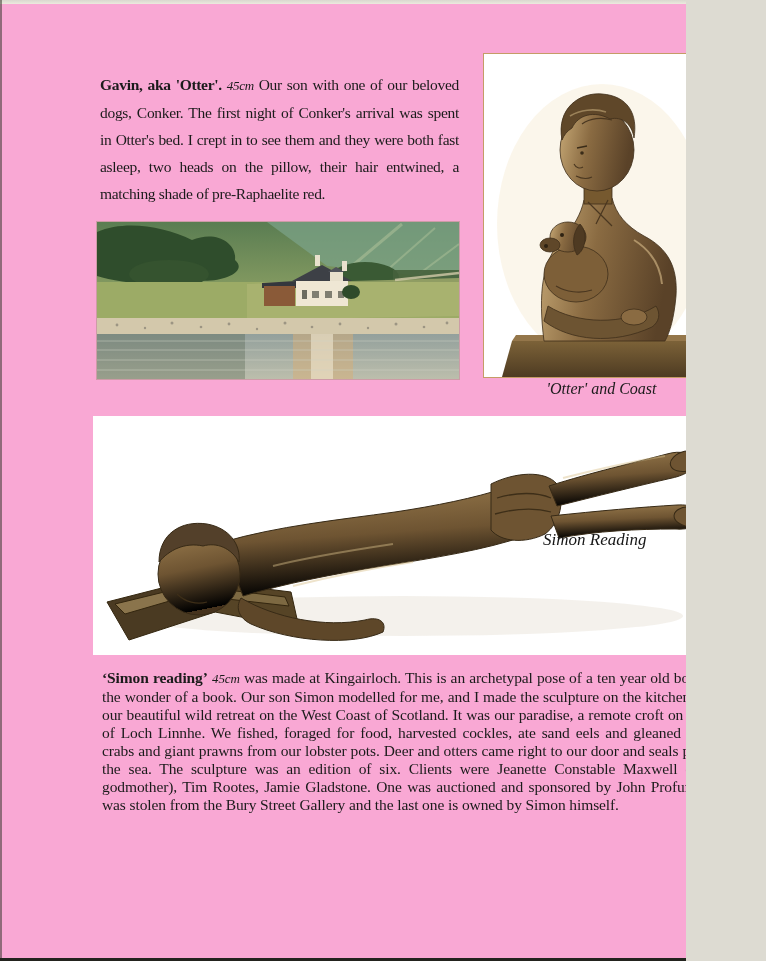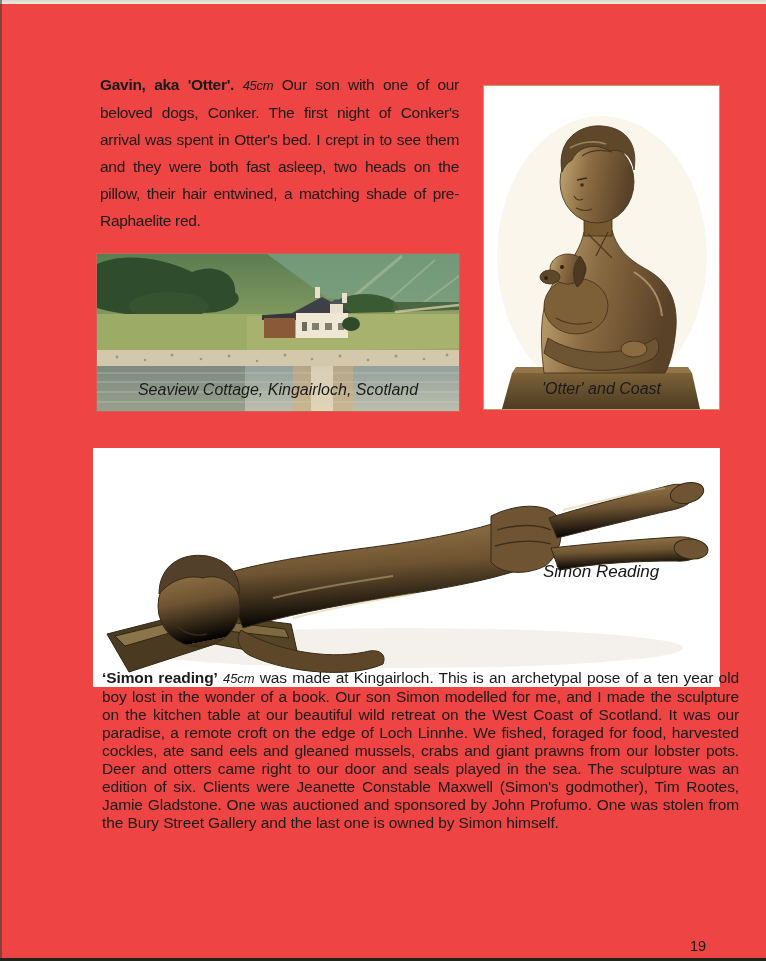--- a/index.html
+++ b/index.html
@@ -2,23 +2,24 @@
 <html><head>
 <meta charset="utf-8">
 <style>
   html,body{margin:0;padding:0;}
   body{
     font-family:"Liberation Sans", sans-serif;
     background:#dddbd2;
   }
   #page{
     position:relative;
-    width:766px;height:961px;
-    background:#ef4444;
+    width:686px;height:961px;
+    background:#f9a8d4;
     overflow:hidden;
+    font-family:Liberation Serif, serif;
   }
   .edge-top{position:absolute;left:0;top:0;width:766px;height:4px;
     background:linear-gradient(#d9d8cf,#eceade);}
   .edge-bottom{position:absolute;left:0;bottom:0;width:766px;height:3px;background:#23231e;}
   .edge-left{position:absolute;left:0;top:0;width:2px;height:961px;background:rgba(58,56,48,.55);}
 
   .para{
     position:absolute;
     color:#1b1b1b;
     font-size:15.5px;
@@ -32,21 +33,21 @@
   .caption{
     position:absolute;
     font-style:italic;
     font-size:16px;
     color:#1b1b1b;
     text-align:center;
   }
   .caption-cottage{left:97px;top:381px;width:362px;}
   .caption-otter{left:483px;top:380px;width:237px;}
 
-  .photo{position:absolute;display:block;margin-top:32px;}
+  .photo{position:absolute;display:block;}
   .photo-cottage{left:97px;top:222px;width:362px;height:157px;outline:1px solid rgba(150,140,110,.45);}
   .photo-bust{left:483px;top:53px;width:237px;height:325px;border:1px solid #c59c66;background:#ffffff;box-sizing:border-box;}
   .photo-simon{left:93px;top:416px;width:627px;height:239px;background:#ffffff;}
 
   .simon-label{
     position:absolute;
     left:450px;top:114px;
     font-style:italic;
     font-size:17px;
     color:#161616;
@@ -132,21 +133,20 @@
       <rect x="196" y="112" width="60" height="45" fill="#d8ae76" opacity="0.5"></rect>
       <rect x="214" y="112" width="22" height="45" fill="#ece3cd" opacity="0.65"></rect>
       <g stroke="#cfd2c4" stroke-width="1" opacity="0.5">
         <line x1="0" y1="119" x2="362" y2="119"></line>
           <line x1="0" y1="128" x2="362" y2="128"></line>
         <line x1="0" y1="138" x2="362" y2="138"></line>
           <line x1="0" y1="148" x2="362" y2="148"></line>
       </g>
     </svg>
   </div>
-  <div class="caption caption-cottage">Seaview Cottage, Kingairloch, Scotland</div>
 
   <div class="photo photo-bust">
     <svg width="235" height="323" viewBox="0 0 235 323">
       <defs>
         <linearGradient id="bronzeg" x1="0" y1="0" x2="1" y2="0.2">
           <stop offset="0" stop-color="#c9ab78"></stop>
           <stop offset="0.45" stop-color="#8a6b42"></stop>
           <stop offset="1" stop-color="#5a4228"></stop>
         </linearGradient>
         <linearGradient id="plinthg" x1="0" y1="0" x2="0" y2="1">

